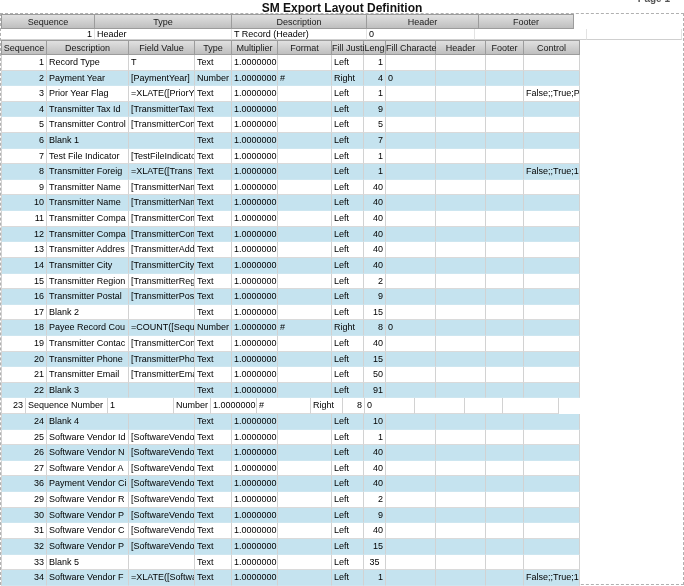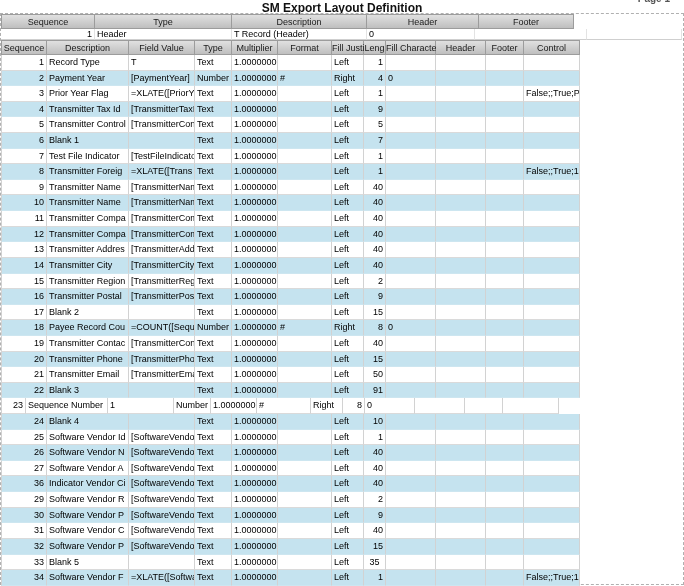--- a/index.html
+++ b/index.html
@@ -468,21 +468,21 @@
         <div class="dcell" style="width: 54px; text-align: left;"></div>
         <div class="dcell" style="width: 32px; text-align: left;">Left</div>
         <div class="dcell" style="width: 22px; text-align: right;">40</div>
         <div class="dcell" style="width: 50px; text-align: left;"></div>
         <div class="dcell" style="width: 50px; text-align: left;"></div>
         <div class="dcell" style="width: 38px; text-align: left;"></div>
         <div class="dcell" style="width: 56px; text-align: left;"></div>
       </div>
       <div class="drow stripe">
         <div class="dcell" style="width: 46px; text-align: right;">36</div>
-        <div class="dcell" style="width: 82px; text-align: left;">Indicator Vendor Ci</div>
+        <div class="dcell" style="width: 82px; text-align: left;">Payment Vendor Ci</div>
         <div class="dcell" style="width: 66px; text-align: left;">[SoftwareVendor</div>
         <div class="dcell" style="width: 37px; text-align: left;">Text</div>
         <div class="dcell" style="width: 46px; text-align: right;">1.0000000</div>
         <div class="dcell" style="width: 54px; text-align: left;"></div>
         <div class="dcell" style="width: 32px; text-align: left;">Left</div>
         <div class="dcell" style="width: 22px; text-align: right;">40</div>
         <div class="dcell" style="width: 50px; text-align: left;"></div>
         <div class="dcell" style="width: 50px; text-align: left;"></div>
         <div class="dcell" style="width: 38px; text-align: left;"></div>
         <div class="dcell" style="width: 56px; text-align: left;"></div>

